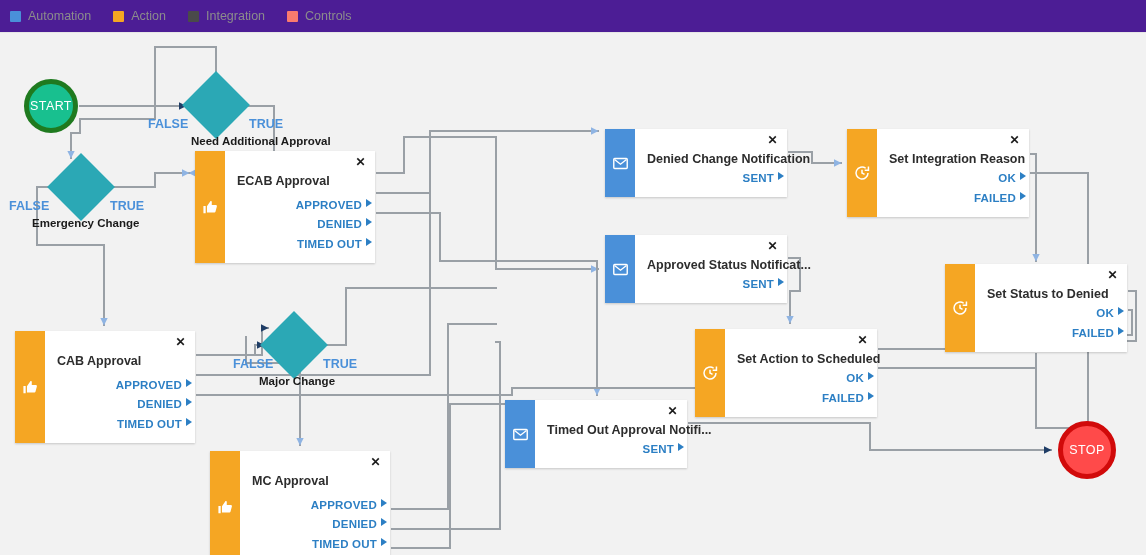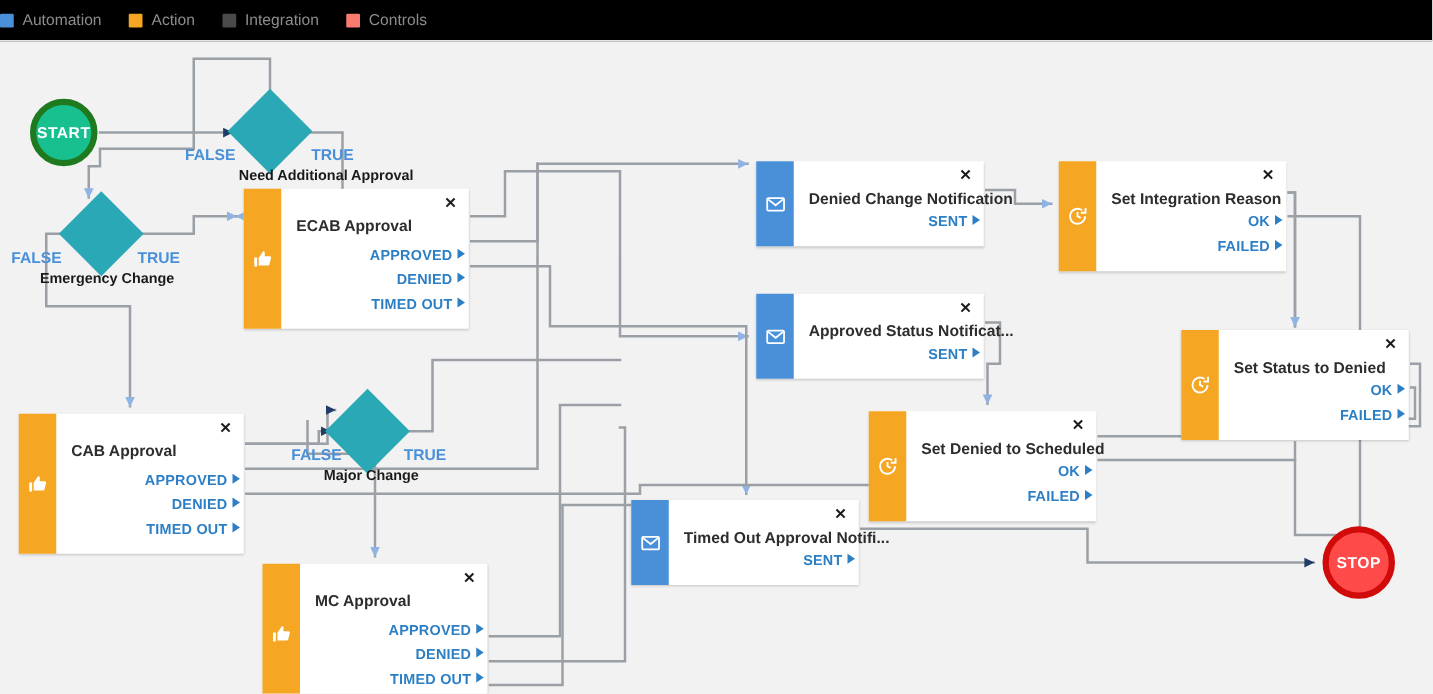--- a/index.html
+++ b/index.html
@@ -19,24 +19,25 @@
     background: #f2f2f2;
     overflow: hidden;
   }
 
   
   #legend {
     position: absolute;
     left: 0; top: 0;
     width: 1146px;
     height: 33px;
-    background: #000000;
+    background: #4c1d95;
     border-bottom: 1px solid #e6e6e6;
     display: flex;
     align-items: center;
+    padding-left: 10px;
     box-sizing: border-box;
     z-index: 60;
   }
   .legend-item {
     display: flex;
     align-items: center;
     margin-right: 22px;
   }
   .legend-swatch {
     width: 11px;
@@ -146,21 +147,21 @@
   }
 
   
   .terminal {
     position: absolute;
     border-radius: 50%;
     display: flex;
     align-items: center;
     justify-content: center;
     font-size: 12.5px;
-    font-weight: bold;
+    font-weight: normal;
     color: #ffffff;
     letter-spacing: 0.4px;
     box-sizing: border-box;
     z-index: 12;
     cursor: pointer;
   }
   .terminal-start {
     background: #18c08f;
     border: 5px solid #1f7a1f;
   }
@@ -512,21 +513,21 @@
     <div class="node" style="left:695px; top:296px; width:182px; height:88px;">
       <div class="node-strip strip-action">
         <svg class="icon-svg" width="18" height="18" viewBox="0 0 24 24">
           <path d="M20,12 a8,8 0 1 1 -3.1,-6.3" fill="none" stroke="#ffffff" stroke-width="2"></path>
           <path d="M20.6,3.2 L20.6,8.2 L15.6,8.2" fill="none" stroke="#ffffff" stroke-width="2"></path>
           <path d="M12,7.5 L12,12 L15.4,13.8" fill="none" stroke="#ffffff" stroke-width="2"></path>
         </svg>
       </div>
       <div class="node-body">
         <span class="node-close">✕</span>
-        <span class="node-title">Set Denied to Scheduled</span>
+        <span class="node-title">Set Action to Scheduled</span>
         <div class="ports">
           <div class="port">
             <span>OK</span>
             <span class="port-arrow"></span>
           </div>
           <div class="port">
             <span>FAILED</span>
             <span class="port-arrow"></span>
           </div>
         </div>

